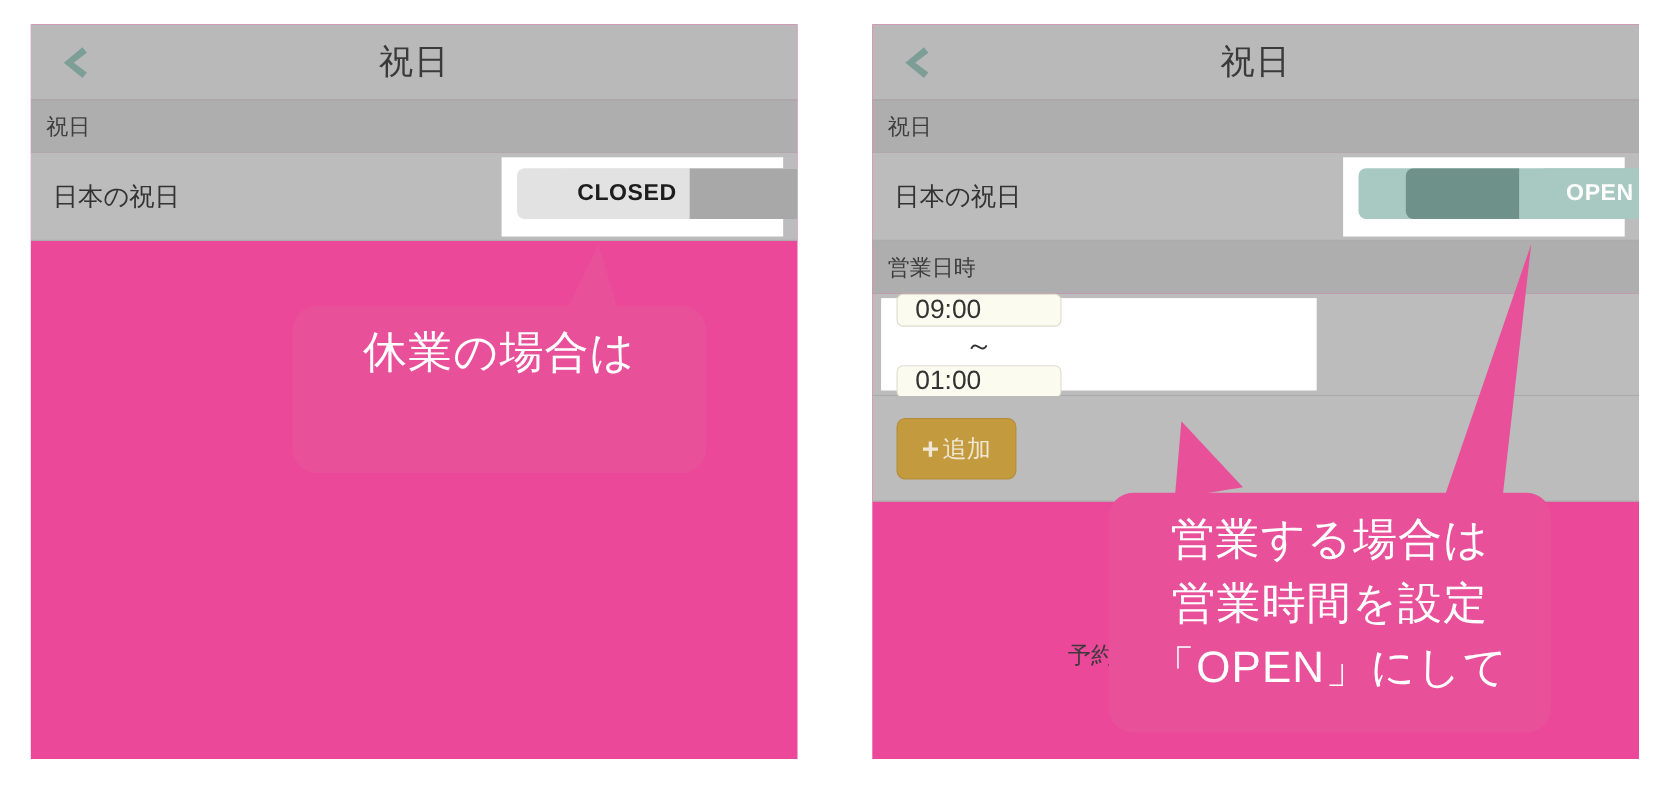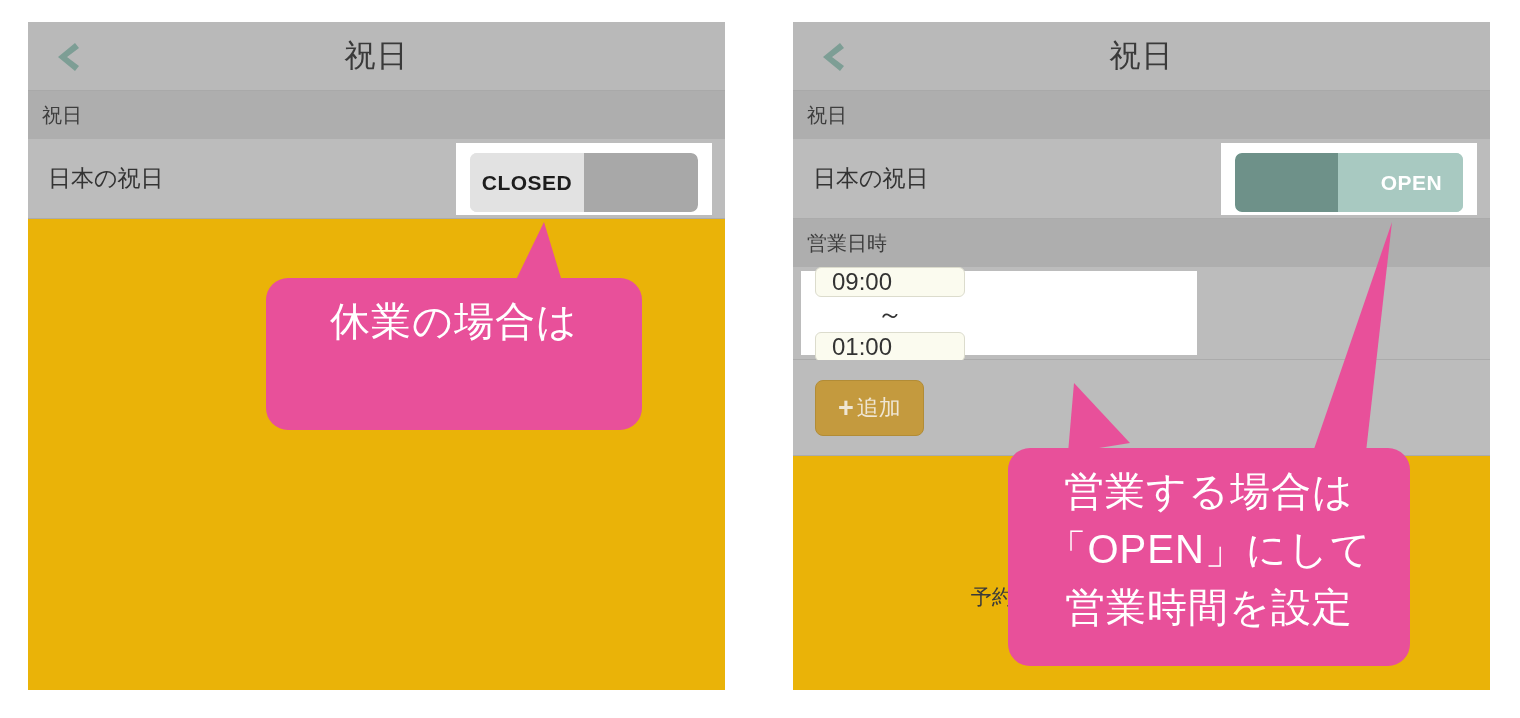--- a/index.html
+++ b/index.html
@@ -21,21 +21,21 @@
     width: 1520px;
     height: 718px;
   }
 
   
   .panel {
     position: absolute;
     top: 22px;
     width: 697px;
     height: 668px;
-    background: #eab308;
+    background: #ec4899;
     overflow: hidden;
   }
   .panel.left  { left: 28px; }
   .panel.right { left: 793px; }
 
   
   .navbar {
     position: relative;
     height: 68px;
     background: #b9b9b9;
@@ -93,24 +93,25 @@
   .hl-box {
     position: absolute;
     background: #ffffff;
     box-sizing: border-box;
   }
 
   
   .toggle {
     position: absolute;
     width: 228px;
-    height: 59px;
+    height: 46px;
     border-radius: 7px;
     overflow: hidden;
     display: flex;
+    padding-left: 43px;
   }
   .toggle .half {
     flex: 1 1 50%;
     display: flex;
     align-items: center;
     justify-content: center;
     font-size: 21px;
     font-weight: bold;
     letter-spacing: 0.5px;
   }
@@ -329,18 +330,18 @@
 
   <div class="tail" style="left:1030px; top:375px;">
     <svg width="170" height="130" viewBox="0 0 170 130">
       <path d="M44 8 L100 68 L38 78 Z" fill="#e8509a"></path>
     </svg>
   </div>
 
   <div class="callout" style="left:1008px; top:448px; width:402px; height:218px;">
     <div class="ctext">
       <div>営業する場合は</div>
+      <div>営業時間を設定</div>
       <div>「OPEN」にして</div>
-      <div>営業時間を設定</div>
     </div>
   </div>
 
 </div>
 
 </body></html>

